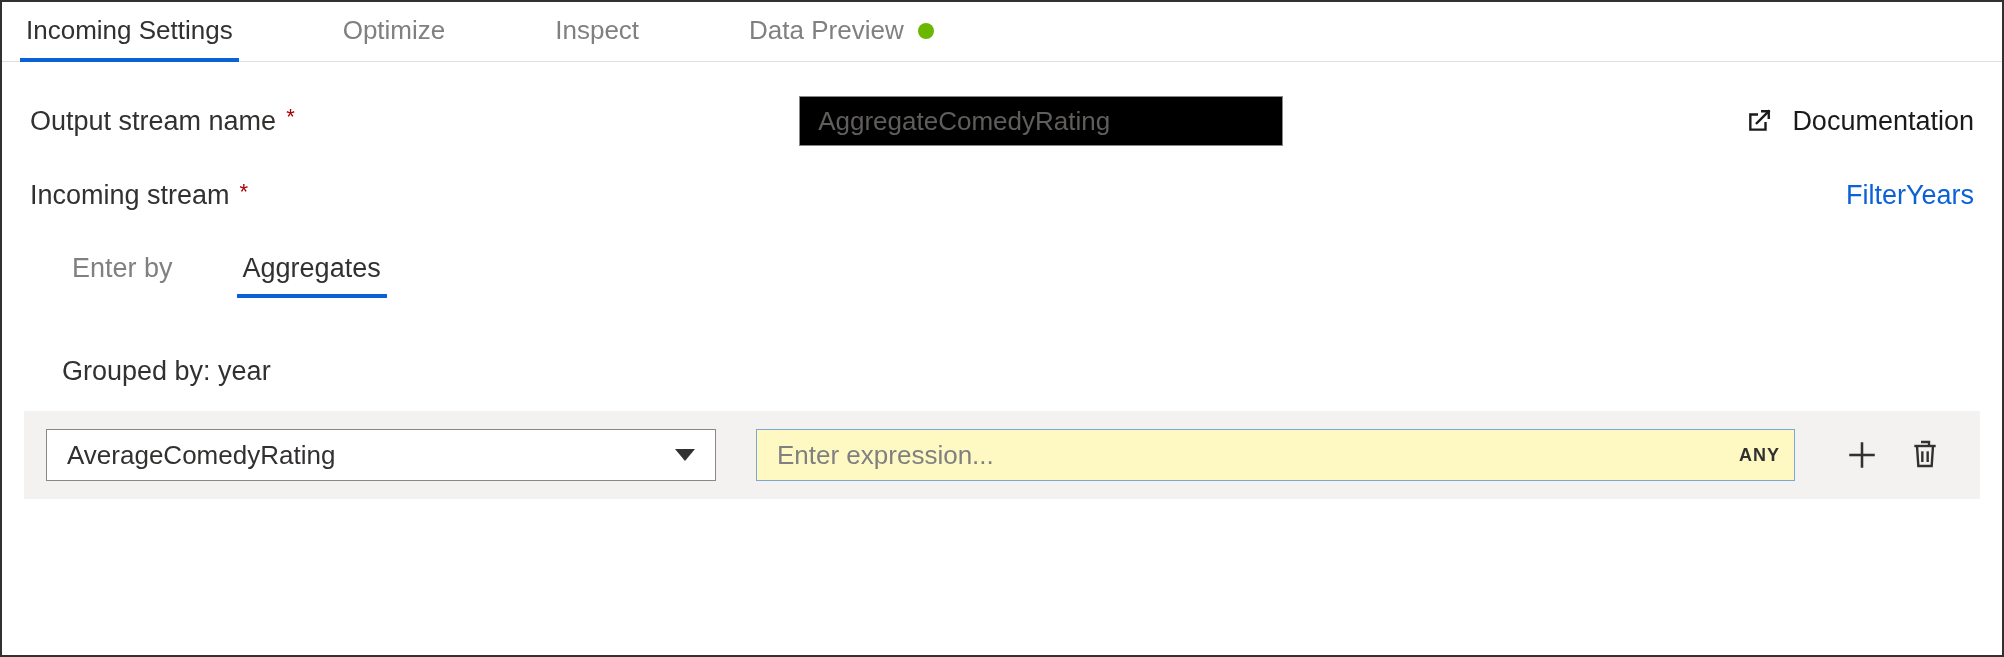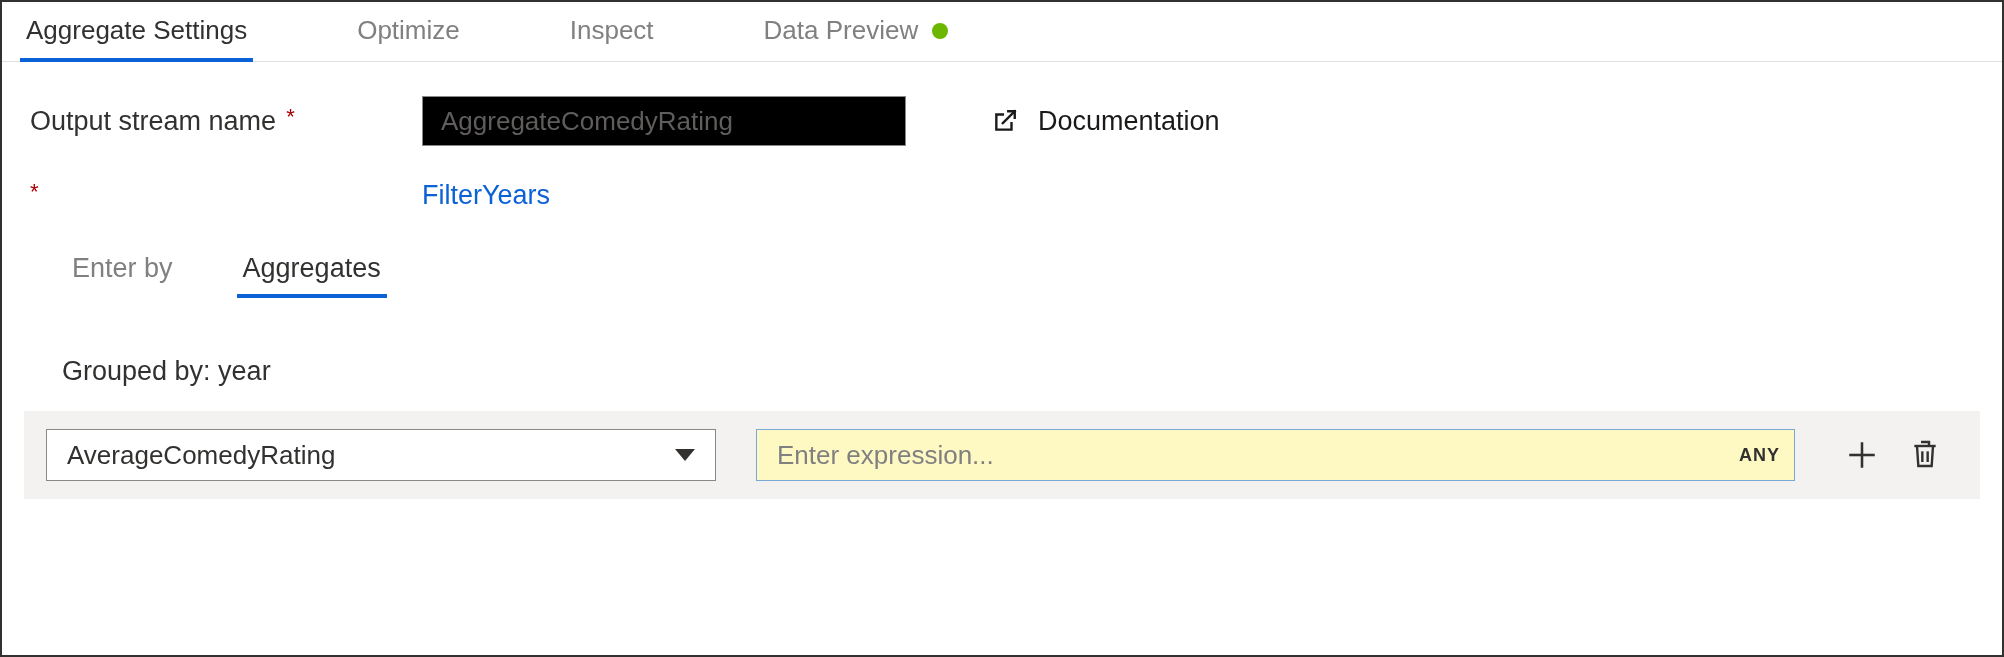--- a/index.html
+++ b/index.html
@@ -54,20 +54,21 @@
     }
 
     
     .form-area {
       padding: 34px 28px 0 28px;
     }
     .form-row {
       display: flex;
       align-items: center;
       margin-bottom: 34px;
+      justify-content: space-between;
     }
     .form-label {
       font-size: 27px;
       color: #323130;
       width: 392px;
       display: flex;
       align-items: center;
       gap: 10px;
     }
     .req {
@@ -203,21 +204,21 @@
       cursor: pointer;
       color: #323130;
     }
     svg { display: block; }
   </style>
 </head>
 <body>
 
 <div class="tabbar">
   <div class="tab active">
-    <span>Aggregate Settings</span>
+    <span>Incoming Settings</span>
   </div>
   <div class="tab">
     <span>Optimize</span>
   </div>
   <div class="tab">
     <span>Inspect</span>
   </div>
   <div class="tab">
     <span>Data Preview</span>
     <span class="status-dot"></span>
@@ -239,20 +240,21 @@
           <path d="M10 14L21 3"></path>
           <path d="M18 14v6H4V6h6"></path>
         </svg>
       </span>
       <span>Documentation</span>
     </a>
   </div>
 
   <div class="form-row">
     <div class="form-label">
+      <span>Incoming stream</span>
       <span class="req">*</span>
     </div>
     <span class="link-text">FilterYears</span>
   </div>
 
   <div class="subtabs">
     <div class="subtab">
       <span>Enter by</span>
     </div>
     <div class="subtab active">

